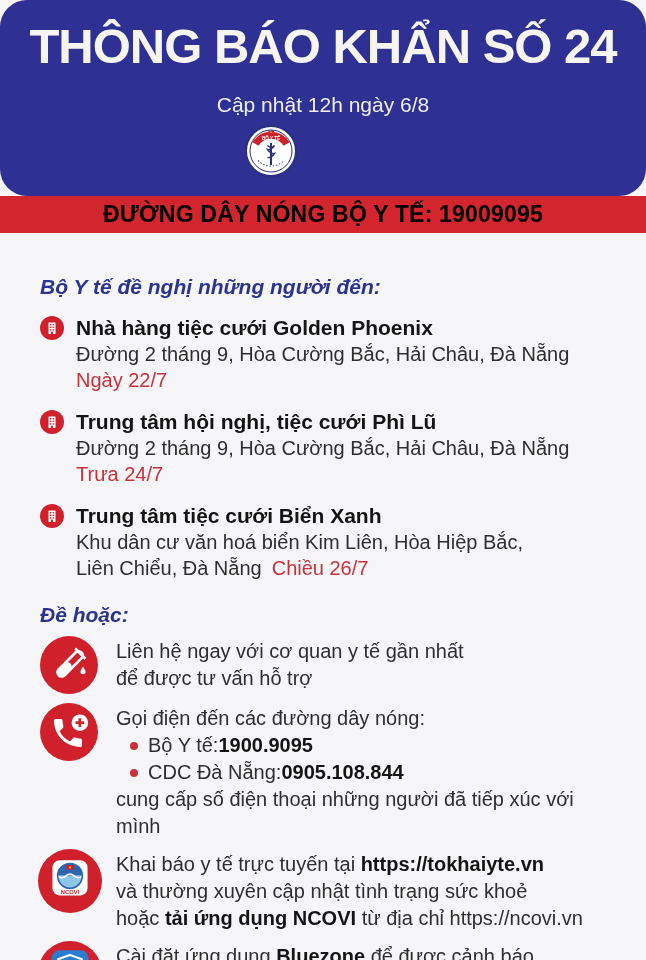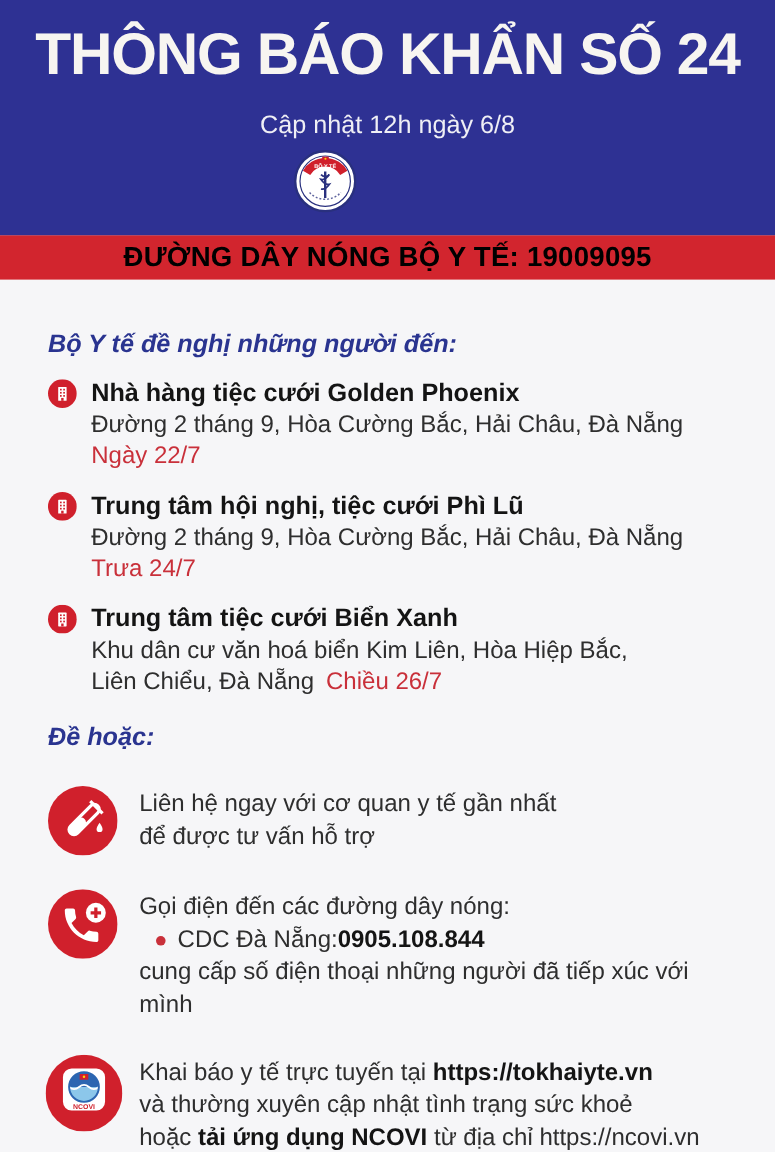--- a/index.html
+++ b/index.html
@@ -10,20 +10,21 @@
     font-family:"Liberation Sans", sans-serif;
     overflow:hidden;
   }
 
   
   .header {
     position:relative;
     background:var(--header-blue, #2E3193);
     height:196px;
     text-align:center;
+    border-radius:27px;
   }
   .title {
     padding-top:20px;
     color:#F7F5F1;
     font-weight:bold;
     font-size:49px;
     letter-spacing:-1px;
     line-height:1.1;
     white-space:nowrap;
   }
@@ -65,21 +66,21 @@
   .location { display:flex; margin-top:15px; }
   .loc-bullet { flex:0 0 24px; width:24px; height:24px; margin-top:2px; }
   .loc-body { margin-left:12px; }
   .loc-name {
     font-size:21px; font-weight:bold; color:#141414; line-height:27px;
   }
   .loc-addr { font-size:20px; color:#2E2E2E; line-height:26px; }
   .loc-date { font-size:20px; color:var(--date-red, #C9303A); line-height:26px; }
   .inline-date { display:inline; margin-left:10px; }
 
-  .rec { display:flex; align-items:flex-start; margin-top:28px; }
+  .rec { display:flex; align-items:flex-start; margin-top:9px; }
   .rec-icon-wrap { flex:0 0 72px; display:flex; justify-content:flex-start; }
   .rec-icon { width:58px; height:58px; }
   .rec-icon.app { width:64px; height:64px; margin-left:-2px; }
   .rec-text { margin-left:4px; font-size:20px; color:#2E2E2E; line-height:27px; padding-top:2px; }
   .rec-text .b { font-weight:bold; color:#141414; }
   .hotline-line { display:flex; align-items:center; }
   .dot {
     width:8px; height:8px; border-radius:50%;
     background:var(--date-red, #C9303A);
     margin:0 10px 0 14px; flex:0 0 8px;
@@ -199,20 +200,25 @@
           </g>
           <circle cx="38.5" cy="19" r="8" fill="#ffffff"></circle>
           <line x1="38.5" y1="14.8" x2="38.5" y2="23.2" stroke="#D0202C" stroke-width="2.6"></line>
           <line x1="34.3" y1="19" x2="42.7" y2="19" stroke="#D0202C" stroke-width="2.6"></line>
         </svg>
       </div>
       <div class="rec-text">
         <div>Gọi điện đến các đường dây nóng:</div>
         <div class="hotline-line">
           <span class="dot"></span>
+          <span>Bộ Y tế: </span>
+          <span class="b">1900.9095</span>
+        </div>
+        <div class="hotline-line">
+          <span class="dot"></span>
           <span>CDC Đà Nẵng: </span>
           <span class="b">0905.108.844</span>
         </div>
         <div>cung cấp số điện thoại những người đã tiếp xúc với mình</div>
       </div>
     </div>
 
     <div class="rec">
       <div class="rec-icon-wrap">
         <svg class="rec-icon app" viewBox="0 0 62 62">

